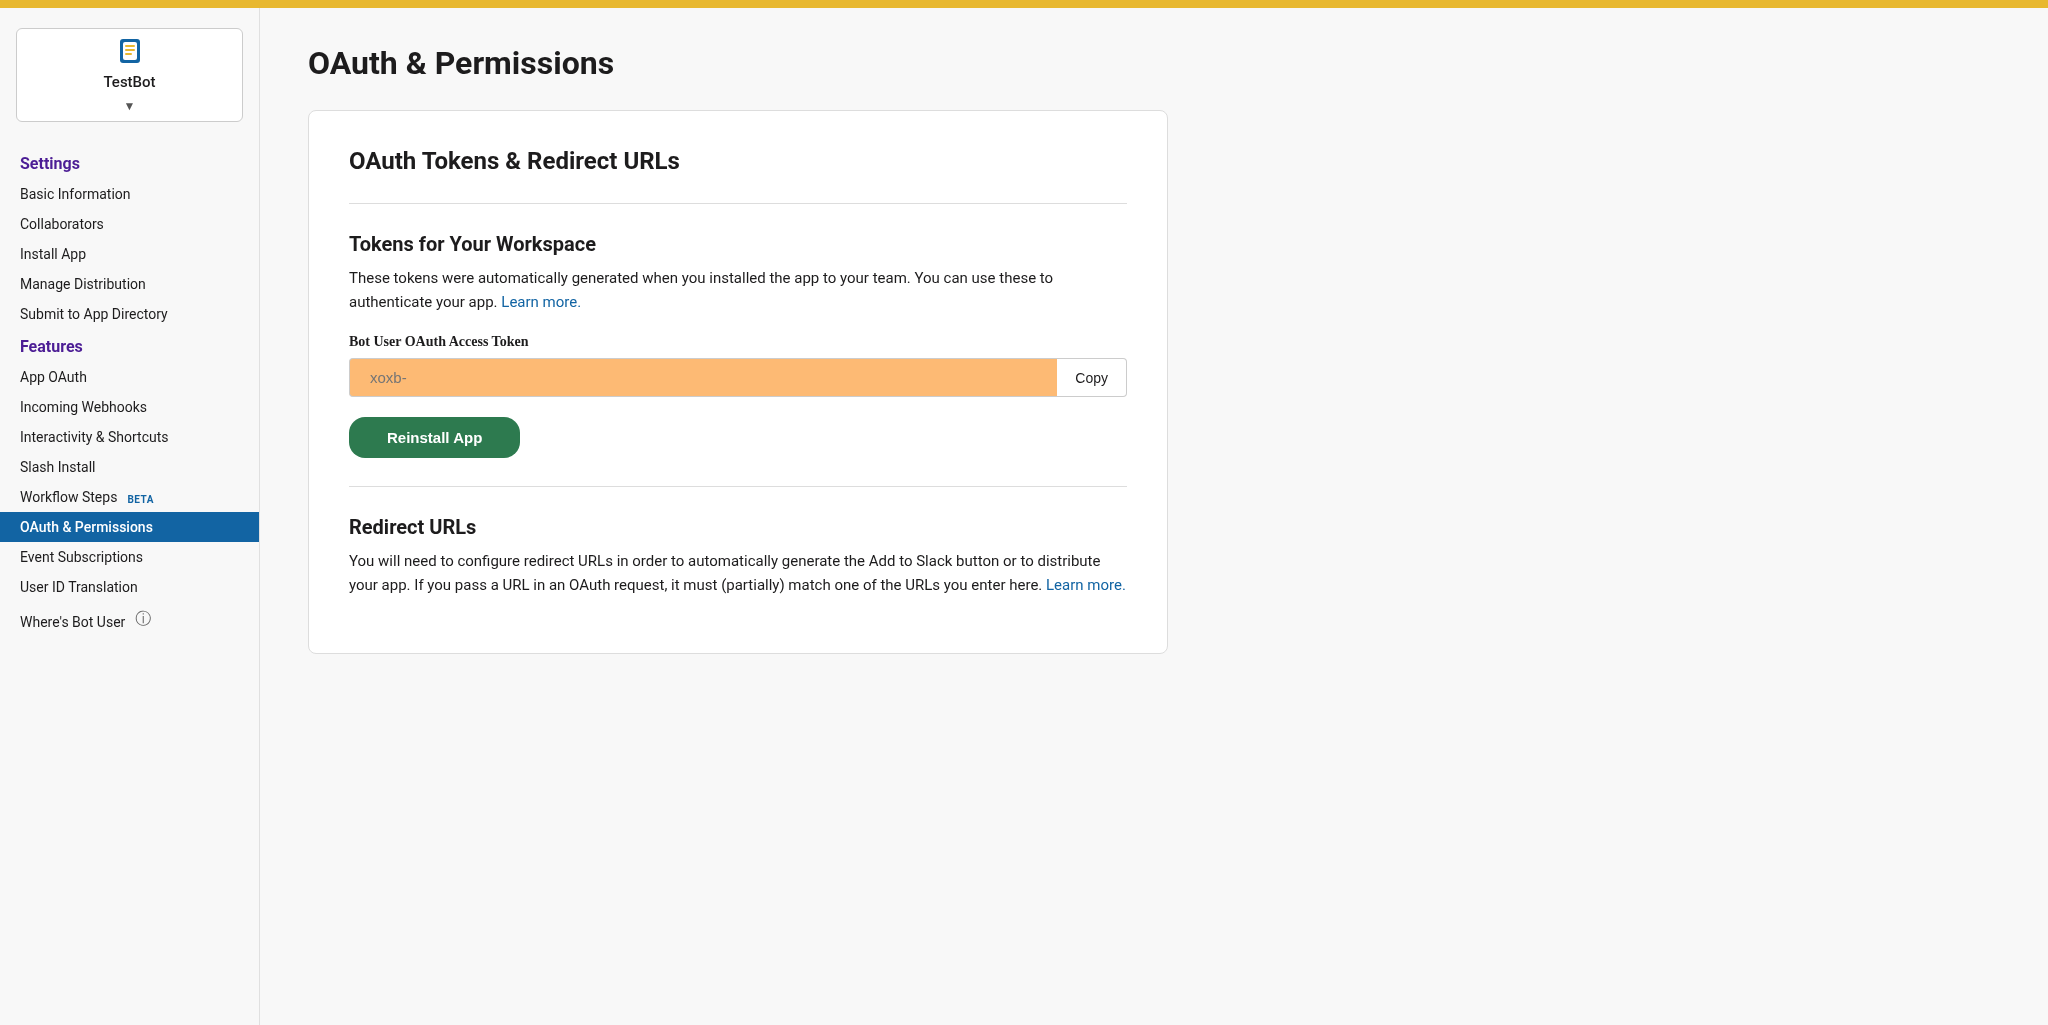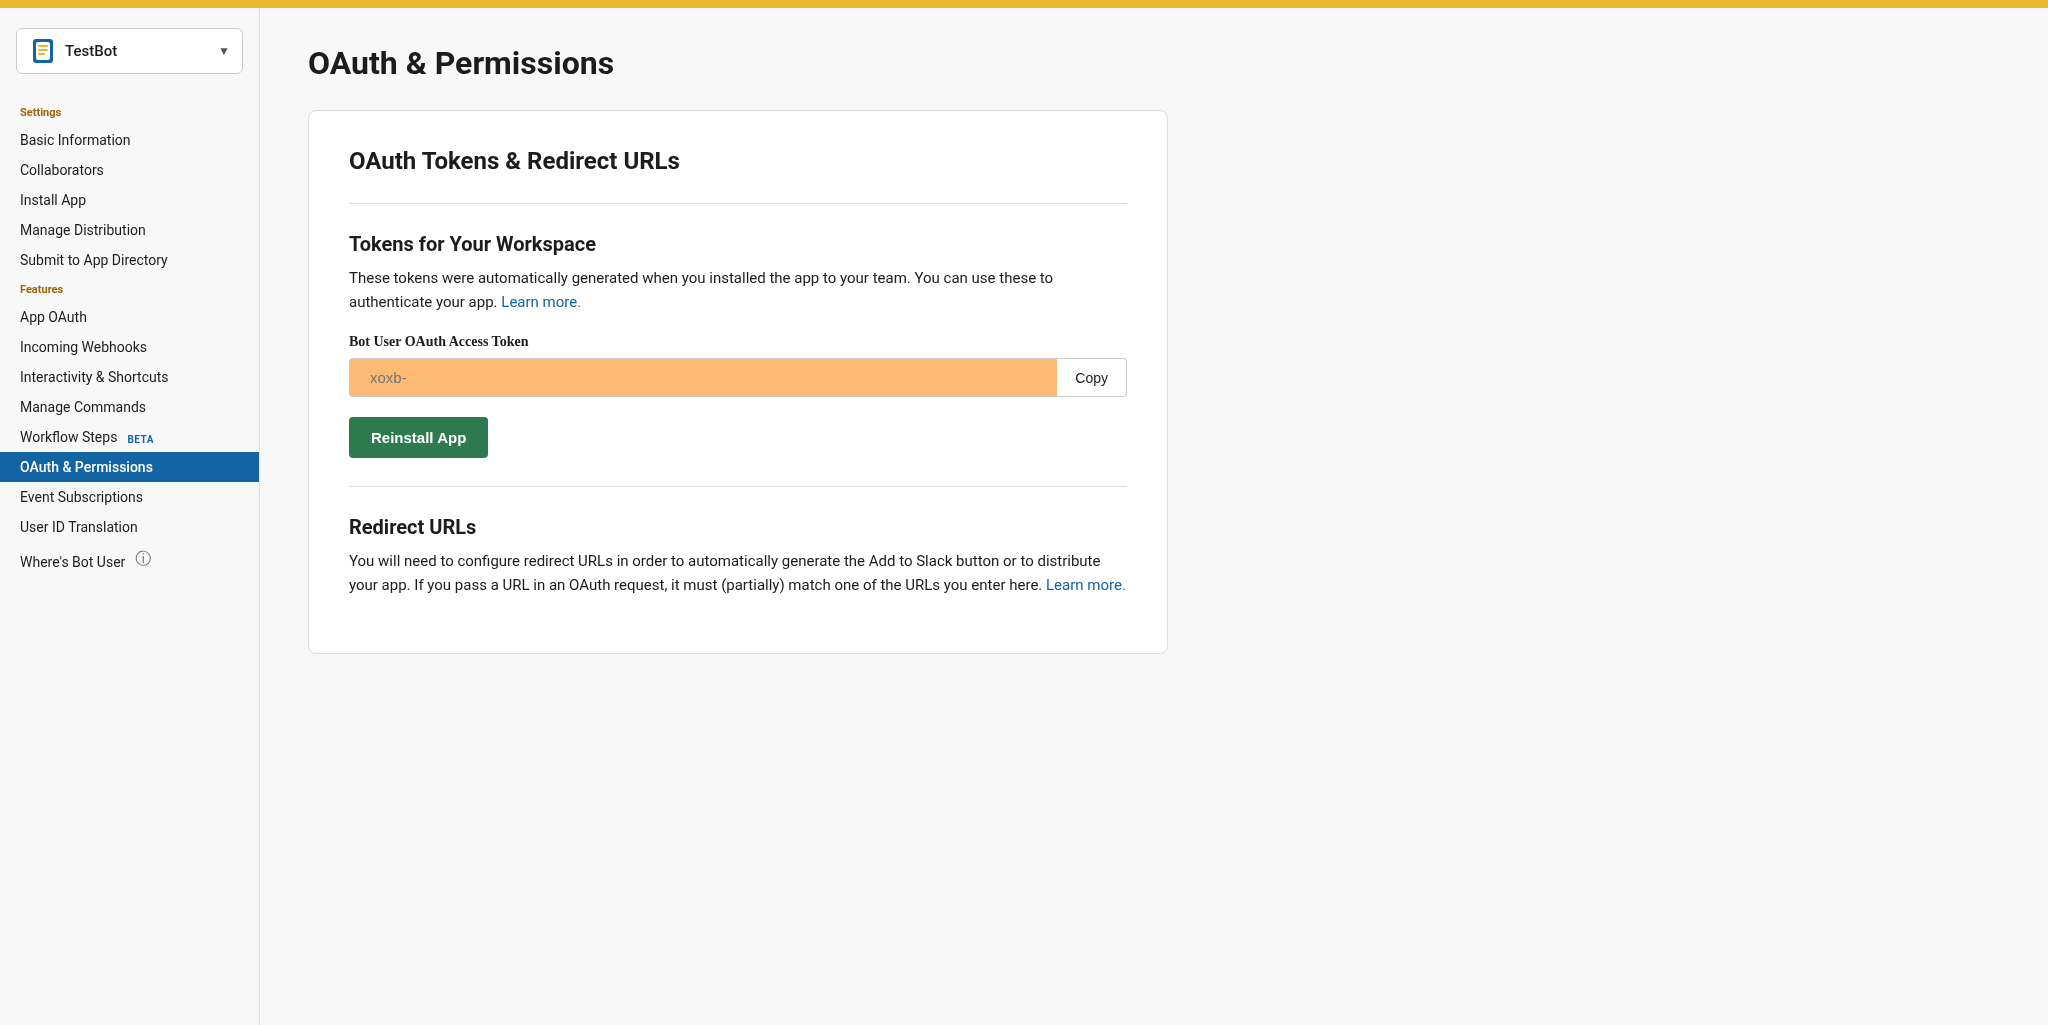--- a/index.html
+++ b/index.html
@@ -28,39 +28,40 @@
     .sidebar-app-selector {
       margin: 0 16px 24px 16px;
       display: flex;
       align-items: center;
       border: 1px solid #ccc;
       border-radius: 6px;
       padding: 8px 12px;
       background: white;
       cursor: pointer;
       gap: 8px;
+      flex-direction: column;
     }
     .app-icon {
       width: 28px;
       height: 28px;
       flex-shrink: 0;
     }
     .app-name {
       flex: 1;
       font-size: 15px;
       font-weight: 500;
     }
     .chevron-icon {
       color: #555;
       font-size: 12px;
     }
     .sidebar-section-label {
-      font-size: 11px;
-      font-weight: 700;
-      color: #a16207;
+      font-size: 16px;
+      font-weight: 700;
+      color: #4c1d95;
       padding: 8px 20px 6px 20px;
       text-transform: none;
     }
     .sidebar-item {
       display: flex;
       align-items: flex-end;
       padding: 7px 20px;
       font-size: 14px;
       color: #1d1c1d;
       cursor: pointer;
@@ -161,22 +162,22 @@
       padding: 4px 18px;
       font-size: 14px;
       font-weight: 500;
       cursor: pointer;
       color: #1d1c1d;
     }
     .reinstall-btn {
       background: #2d7a4f;
       color: white;
       border: none;
-      border-radius: 4px;
-      padding: 12px 22px;
+      border-radius: 16px;
+      padding: 12px 38px;
       font-size: 15px;
       font-weight: 600;
       cursor: pointer;
     }
     .redirect-section {
       margin-top: 14px;
     }
   </style>
 </head>
 <body>
@@ -220,21 +221,21 @@
     <a class="sidebar-item">
       <span>App OAuth</span>
     </a>
     <a class="sidebar-item">
       <span>Incoming Webhooks</span>
     </a>
     <a class="sidebar-item">
       <span>Interactivity &amp; Shortcuts</span>
     </a>
     <a class="sidebar-item">
-      <span>Manage Commands</span>
+      <span>Slash Install</span>
     </a>
     <a class="sidebar-item">
       <span>Workflow Steps</span>
       <span class="beta-badge">BETA</span>
     </a>
     <a class="sidebar-item active">
       <span>OAuth &amp; Permissions</span>
     </a>
     <a class="sidebar-item">
       <span>Event Subscriptions</span>

